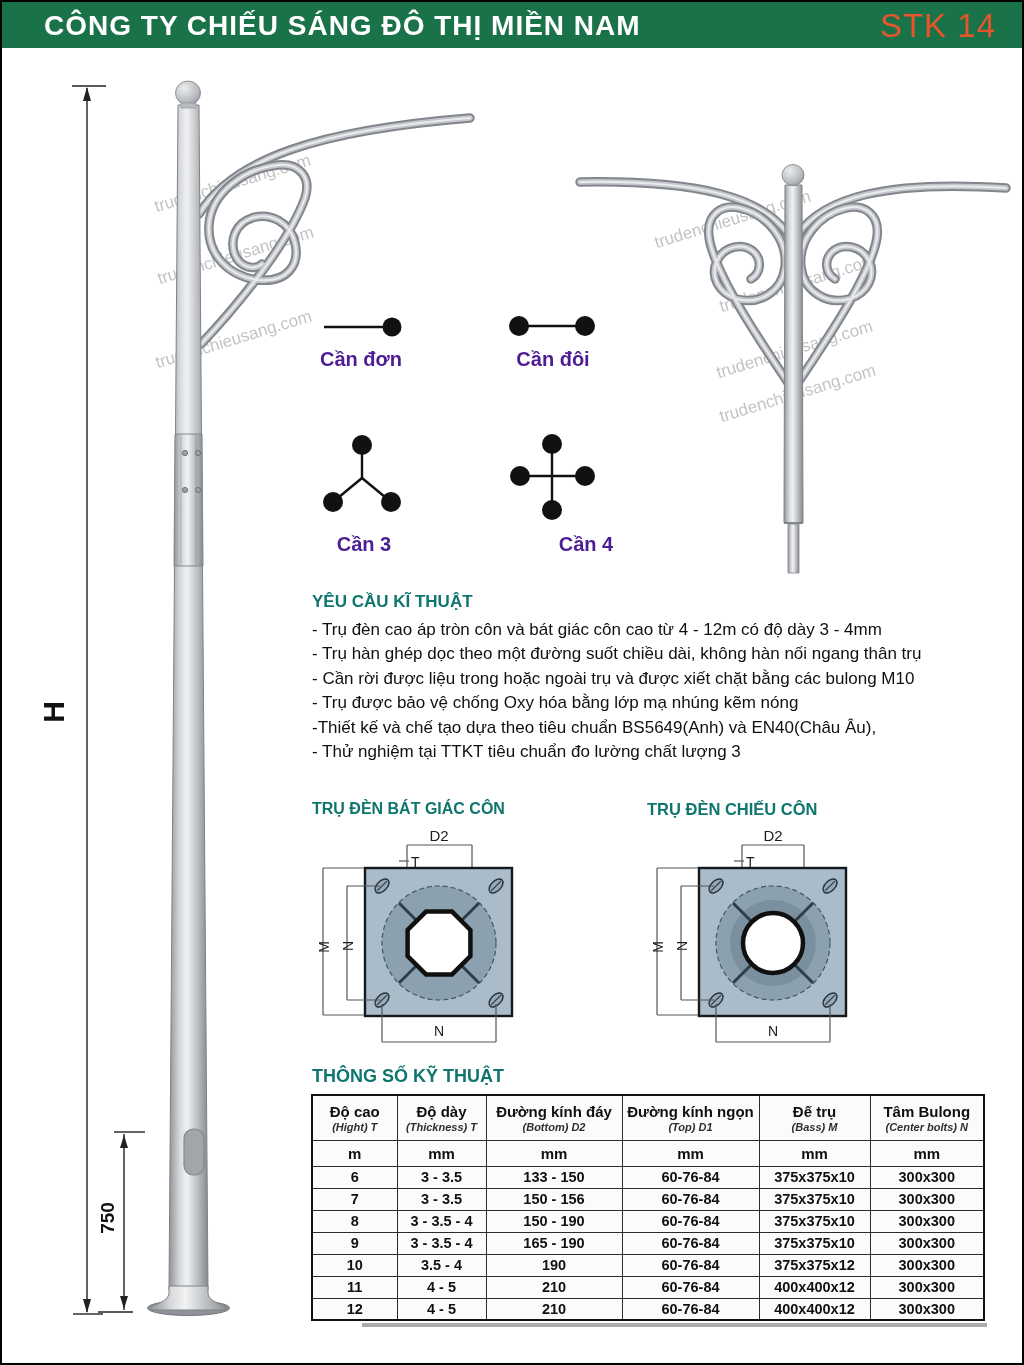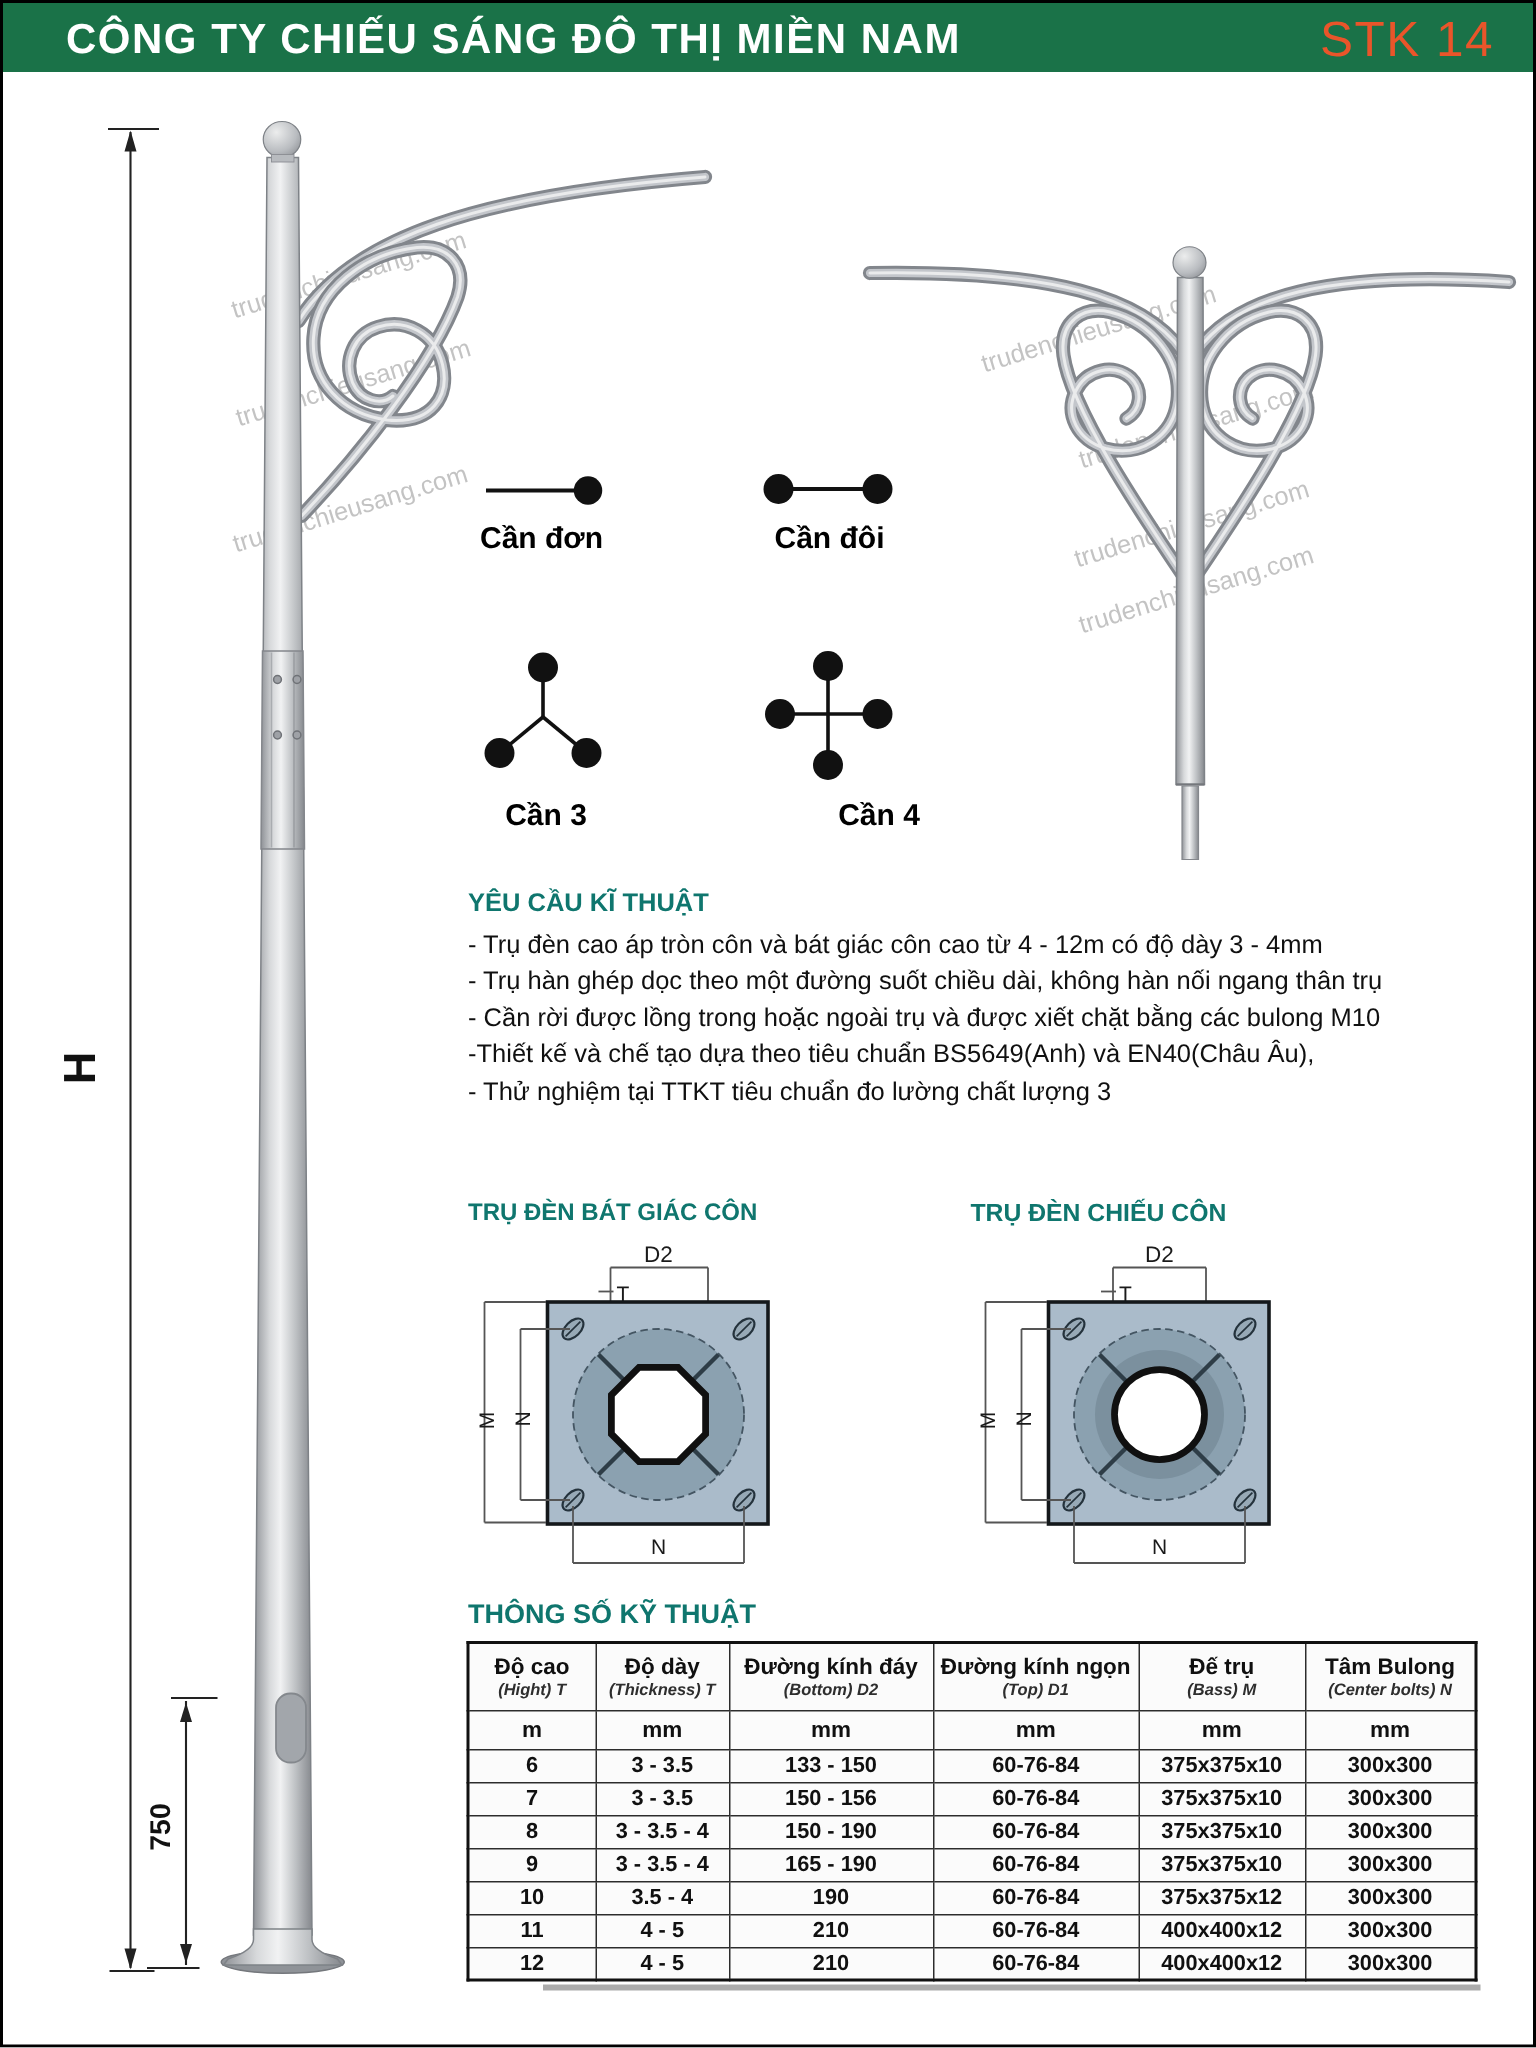--- a/index.html
+++ b/index.html
@@ -24,21 +24,21 @@
   
   svg.gfx{position:absolute;left:0;top:0;}
   .tube-base{fill:none;stroke:#82868c;stroke-width:9.5;stroke-linecap:round;}
   .tube-mid {fill:none;stroke:#c3c6cb;stroke-width:5.5;stroke-linecap:round;}
   .tube-hi  {fill:none;stroke:#eaebec;stroke-width:2;stroke-linecap:round;}
   .dim{stroke:#222;stroke-width:1.4;fill:none;}
   .dimthin{stroke:#555;stroke-width:1.2;fill:none;}
   .dimtxt{font:14px "Liberation Sans","DejaVu Sans",sans-serif;fill:#1a1a1a;}
   .dimtxt2{font:15px "Liberation Sans","DejaVu Sans",sans-serif;fill:#1a1a1a;}
   
-  .redlabel{position:absolute;color:#000000;font-weight:bold;font-size:20px;white-space:nowrap;
+  .redlabel{position:absolute;color:#4c1d95;font-weight:bold;font-size:20px;white-space:nowrap;
             transform:translateX(-50%);}
   .redhead{position:absolute;color:#0f766e;font-weight:bold;font-size:17px;white-space:nowrap;}
   
   .reqs{position:absolute;left:310px;top:616px;width:712px;font-size:17px;color:#101010;
         line-height:24.4px;white-space:nowrap;}
   
   .vlabel{position:absolute;font-weight:bold;color:#111;white-space:nowrap;
           transform:translate(-50%,-50%) rotate(-90deg);}
   
   .spec-table{position:absolute;left:309px;top:1092px;border-collapse:collapse;
@@ -307,21 +307,22 @@
 
   <div class="redlabel" style="left:359px;top:346px;">Cần đơn</div>
   <div class="redlabel" style="left:551px;top:346px;">Cần đôi</div>
   <div class="redlabel" style="left:362px;top:531px;">Cần 3</div>
   <div class="redlabel" style="left:584px;top:531px;">Cần 4</div>
 
   <div class="redhead" style="left:310px;top:590px;">YÊU CẦU KĨ THUẬT</div>
   <div class="reqs">
     <div>- Trụ đèn cao áp tròn côn và bát giác côn cao từ 4 - 12m có độ dày 3 - 4mm</div>
     <div>- Trụ hàn ghép dọc theo một đường suốt chiều dài, không hàn nối ngang thân trụ</div>
-    <div>- Cần rời được lồng trong hoặc ngoài trụ và được xiết chặt bằng các bulong M10</div>
+    <div>- Cần rời được liệu trong hoặc ngoài trụ và được xiết chặt bằng các bulong M10</div>
+    <div>- Trụ được bảo vệ chống Oxy hóa bằng lớp mạ nhúng kẽm nóng</div>
     <div>-Thiết kế và chế tạo dựa theo tiêu chuẩn BS5649(Anh) và EN40(Châu Âu),</div>
     <div>- Thử nghiệm tại TTKT tiêu chuẩn đo lường chất lượng 3</div>
   </div>
 
   <div class="redhead" style="left:310px;top:798px;font-size:16px;">TRỤ ĐÈN BÁT GIÁC CÔN</div>
   <div class="redhead" style="left:645px;top:798px;font-size:16.5px;">TRỤ ĐÈN CHIẾU CÔN</div>
 
   <div class="redhead" style="left:310px;top:1064px;font-size:18px;">THÔNG SỐ KỸ THUẬT</div>
   <div class="tbl-shadow"></div>
   <table class="spec-table">

